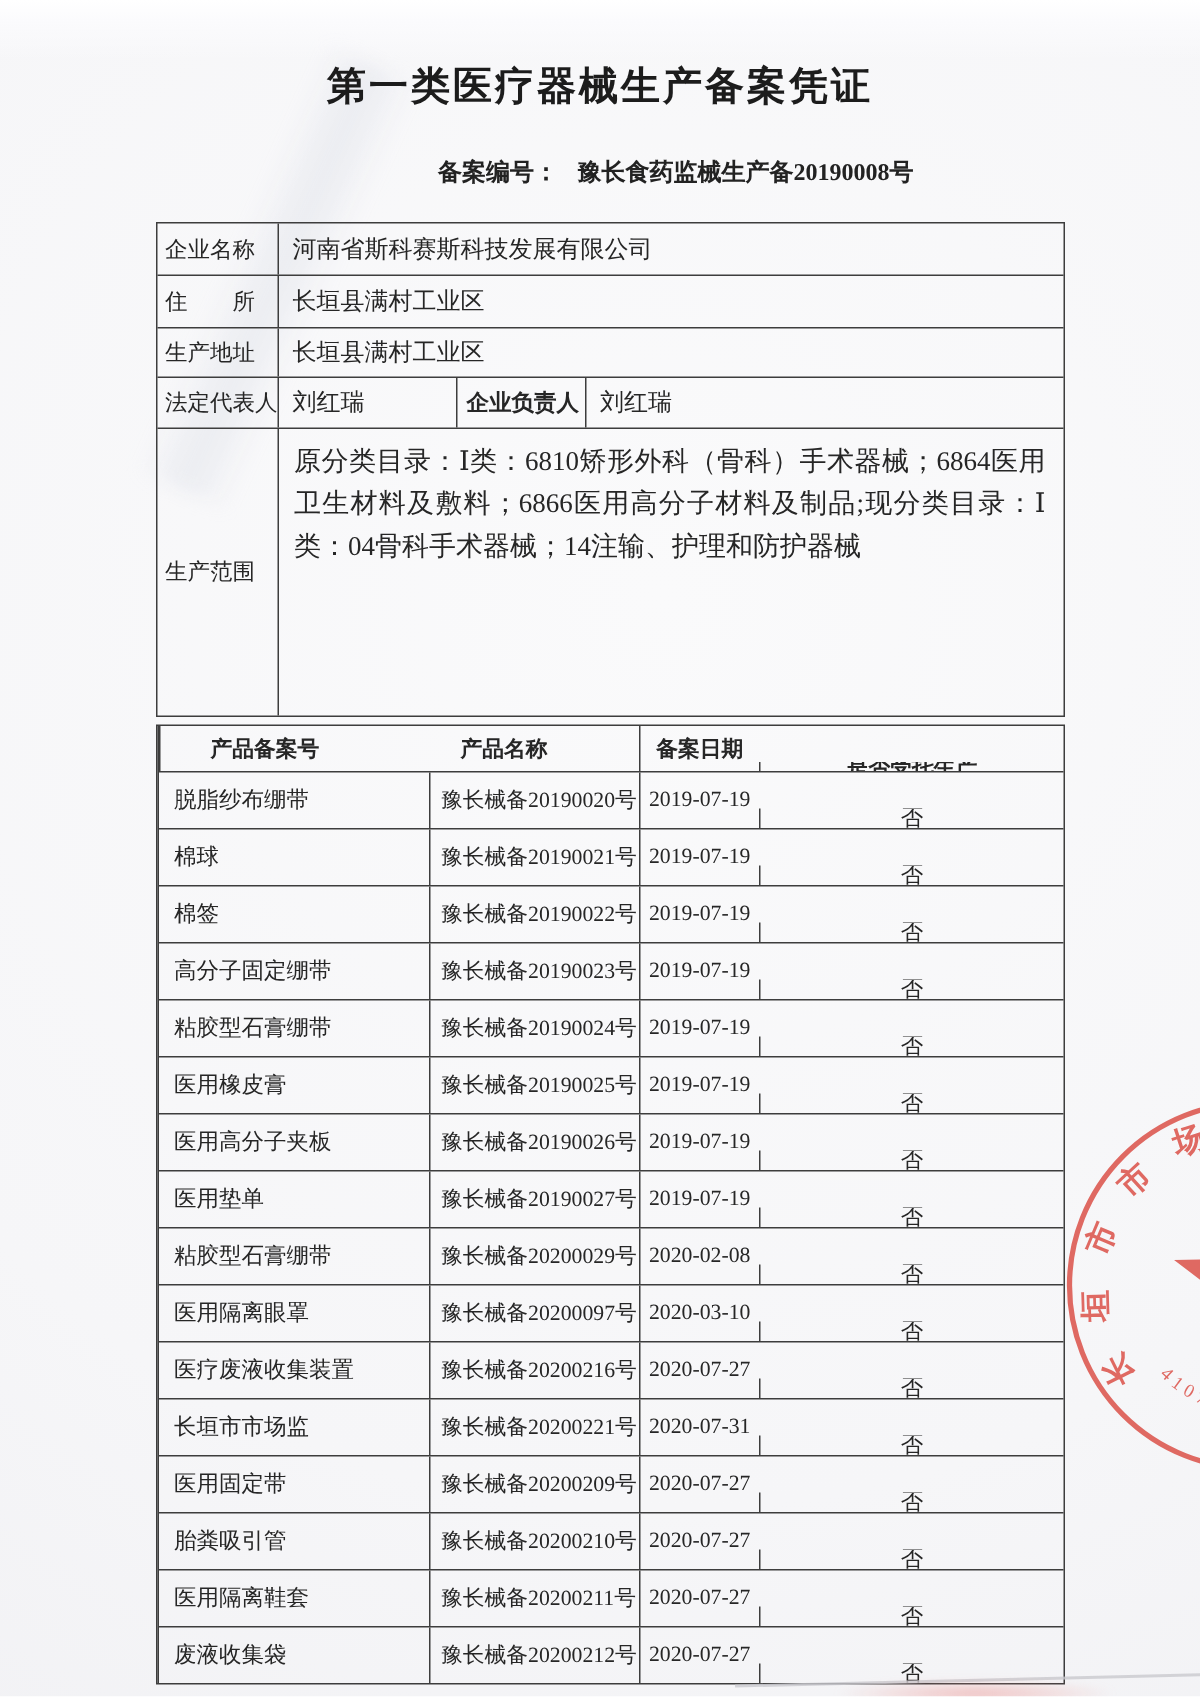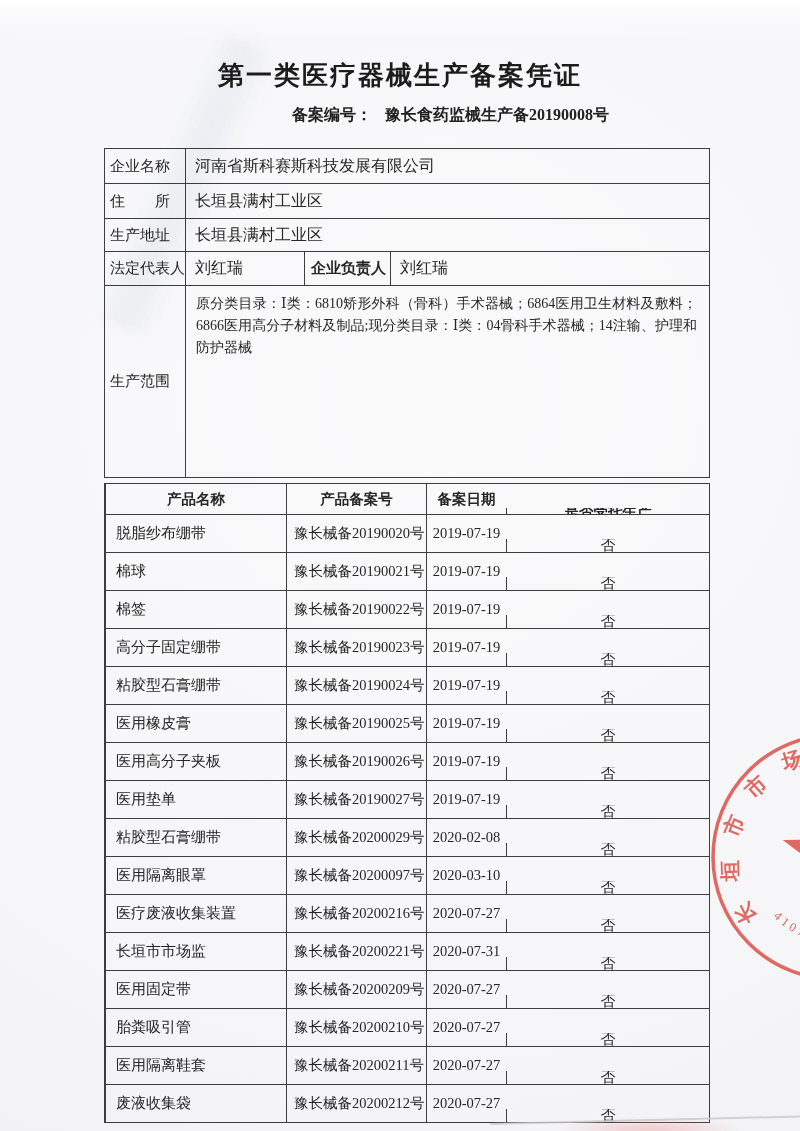--- a/index.html
+++ b/index.html
@@ -24,21 +24,21 @@
     position:absolute; left:490px; top:1119px; width:330px; height:2px;
     background:#c9c9ce; transform:rotate(-1.4deg); opacity:.8; pointer-events:none;
   }
   .smudge {
     position:absolute; left:555px; top:1120px; width:190px; height:18px; pointer-events:none;
     background:radial-gradient(ellipse at center, rgba(238,150,148,0.55), rgba(238,150,148,0) 70%);
     filter:blur(3px);
   }
 
   .doc-title {
-    position:absolute; top:58px; left:0; width:100%;
+    position:absolute; top:40px; left:0; width:100%;
     text-align:center; font-size:26px; font-weight:bold; letter-spacing:2px; color:#1c1c1c;
   }
   .filing-line {
     position:absolute; top:105px; left:292px;
     font-size:16px; font-weight:600; color:#222; white-space:nowrap;
   }
   .filing-line .fl-value { margin-left:13px; }
 
   
   .tbl { position:absolute; left:104px; width:606px; border:1px solid #3d3d3d; }
@@ -53,21 +53,21 @@
     padding-left:5px; font-size:15px; white-space:nowrap; overflow:hidden;
   }
   .val {
     flex:1 1 auto; display:flex; align-items:center;
     padding-left:9px; border-left:1px solid #3d3d3d; font-size:16px; white-space:nowrap;
   }
   .val-mid { flex:0 0 119px; }
   .lbl-mid { flex:0 0 86px; display:flex; align-items:center; padding-left:6px; font-size:15px; border-left:1px solid #3d3d3d; white-space:nowrap;font-weight:bold; }
   .scope-cell {
     flex:1 1 auto; border-left:1px solid #3d3d3d;
-    padding:7px 12px 0 10px; font-size:14px; line-height:1.58; white-space:normal;
+    padding:7px 12px 0 10px; font-size:18px; line-height:1.58; white-space:normal;
     display:block; text-align:justify;
   }
 
   
   .products { top:483px; display:flex; }
   .side-col {
     flex:0 0 104px; display:flex; align-items:center; justify-content:center;
     font-size:15px; letter-spacing:0.5px;
   }
   .pgrid { flex:1 1 auto; border-left:1px solid #3d3d3d; }
@@ -120,22 +120,22 @@
     </div>
     <div class="irow h192">
       <div class="lbl">生产范围</div>
       <div class="scope-cell">原分类目录：Ⅰ类：6810矫形外科（骨科）手术器械；6864医用卫生材料及敷料；6866医用高分子材料及制品;现分类目录：Ⅰ类：04骨科手术器械；14注输、护理和防护器械</div>
     </div>
   </div>
 
   <div class="tbl products">
     <div class="pgrid">
       <div class="prow phead">
+        <div class="pc c-code">产品备案号</div>
         <div class="pc c-name">产品名称</div>
-        <div class="pc c-code">产品备案号</div>
         <div class="pc c-date">备案日期</div>
         <div class="pc c-ent">是否受托生产</div>
       </div>
       <div class="prow">
         <div class="pc c-name">脱脂纱布绷带</div>
         <div class="pc c-code">豫长械备20190020号</div>
         <div class="pc c-date">2019-07-19</div>
         <div class="pc c-ent">否</div>
       </div>
       <div class="prow">

